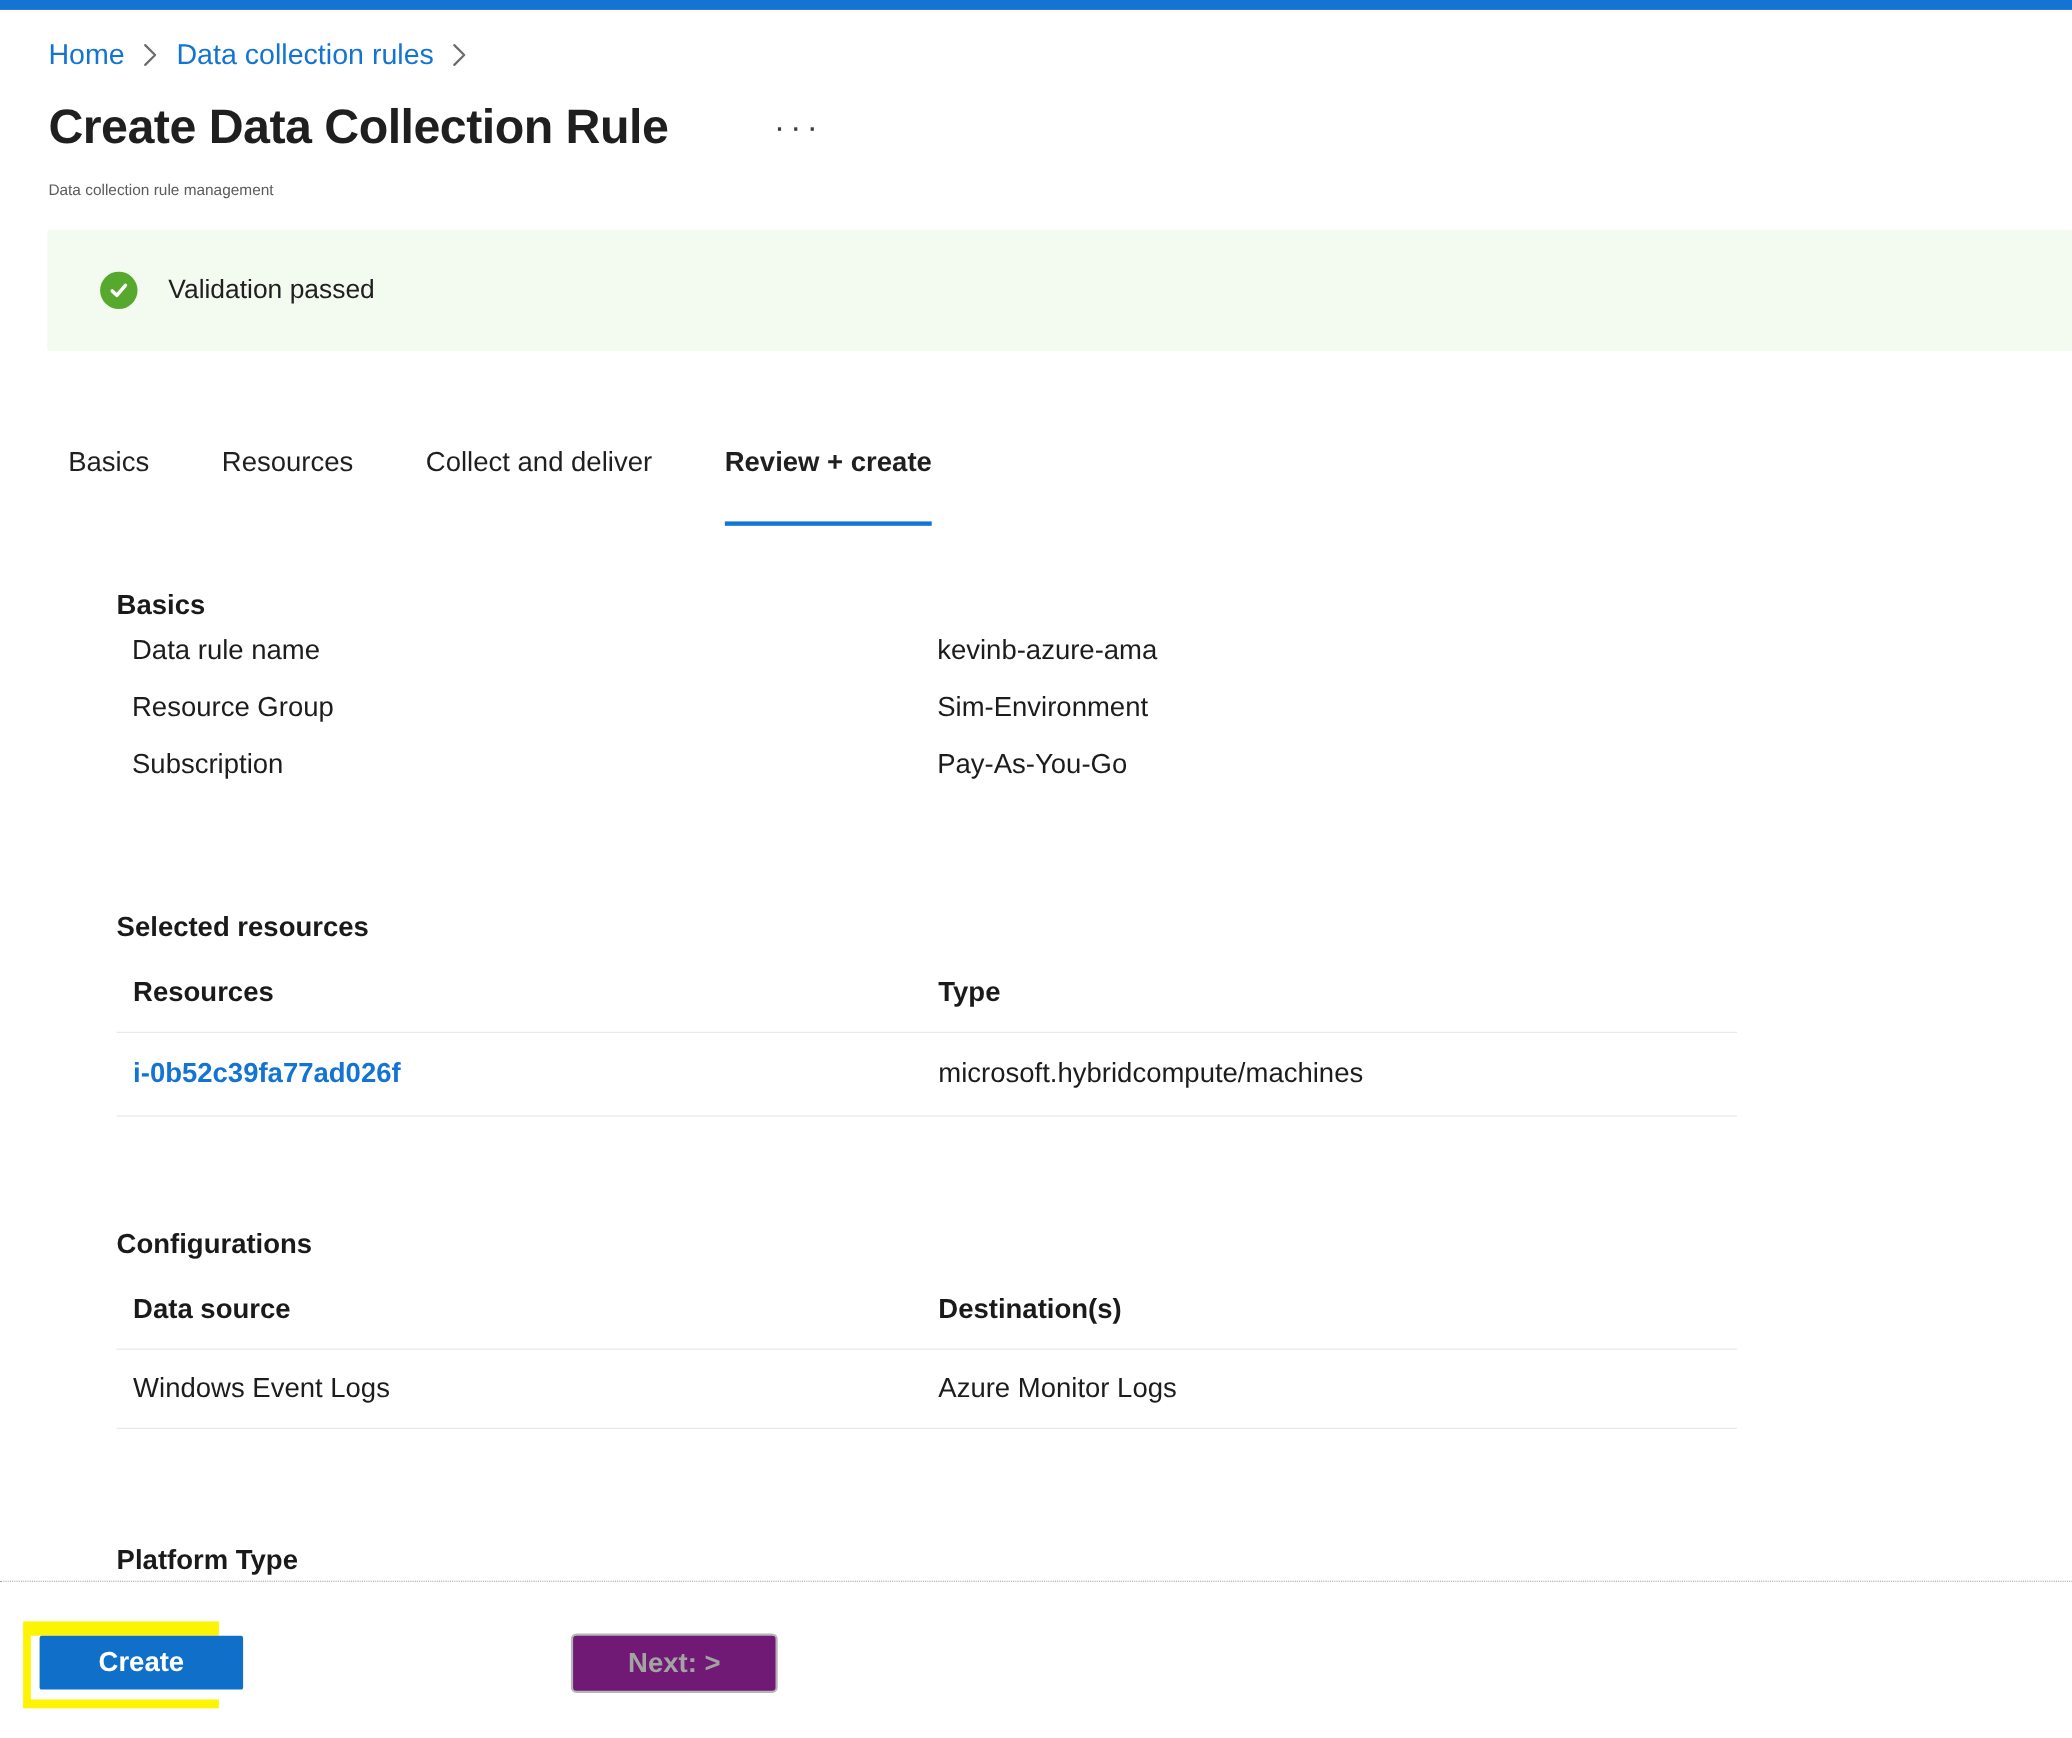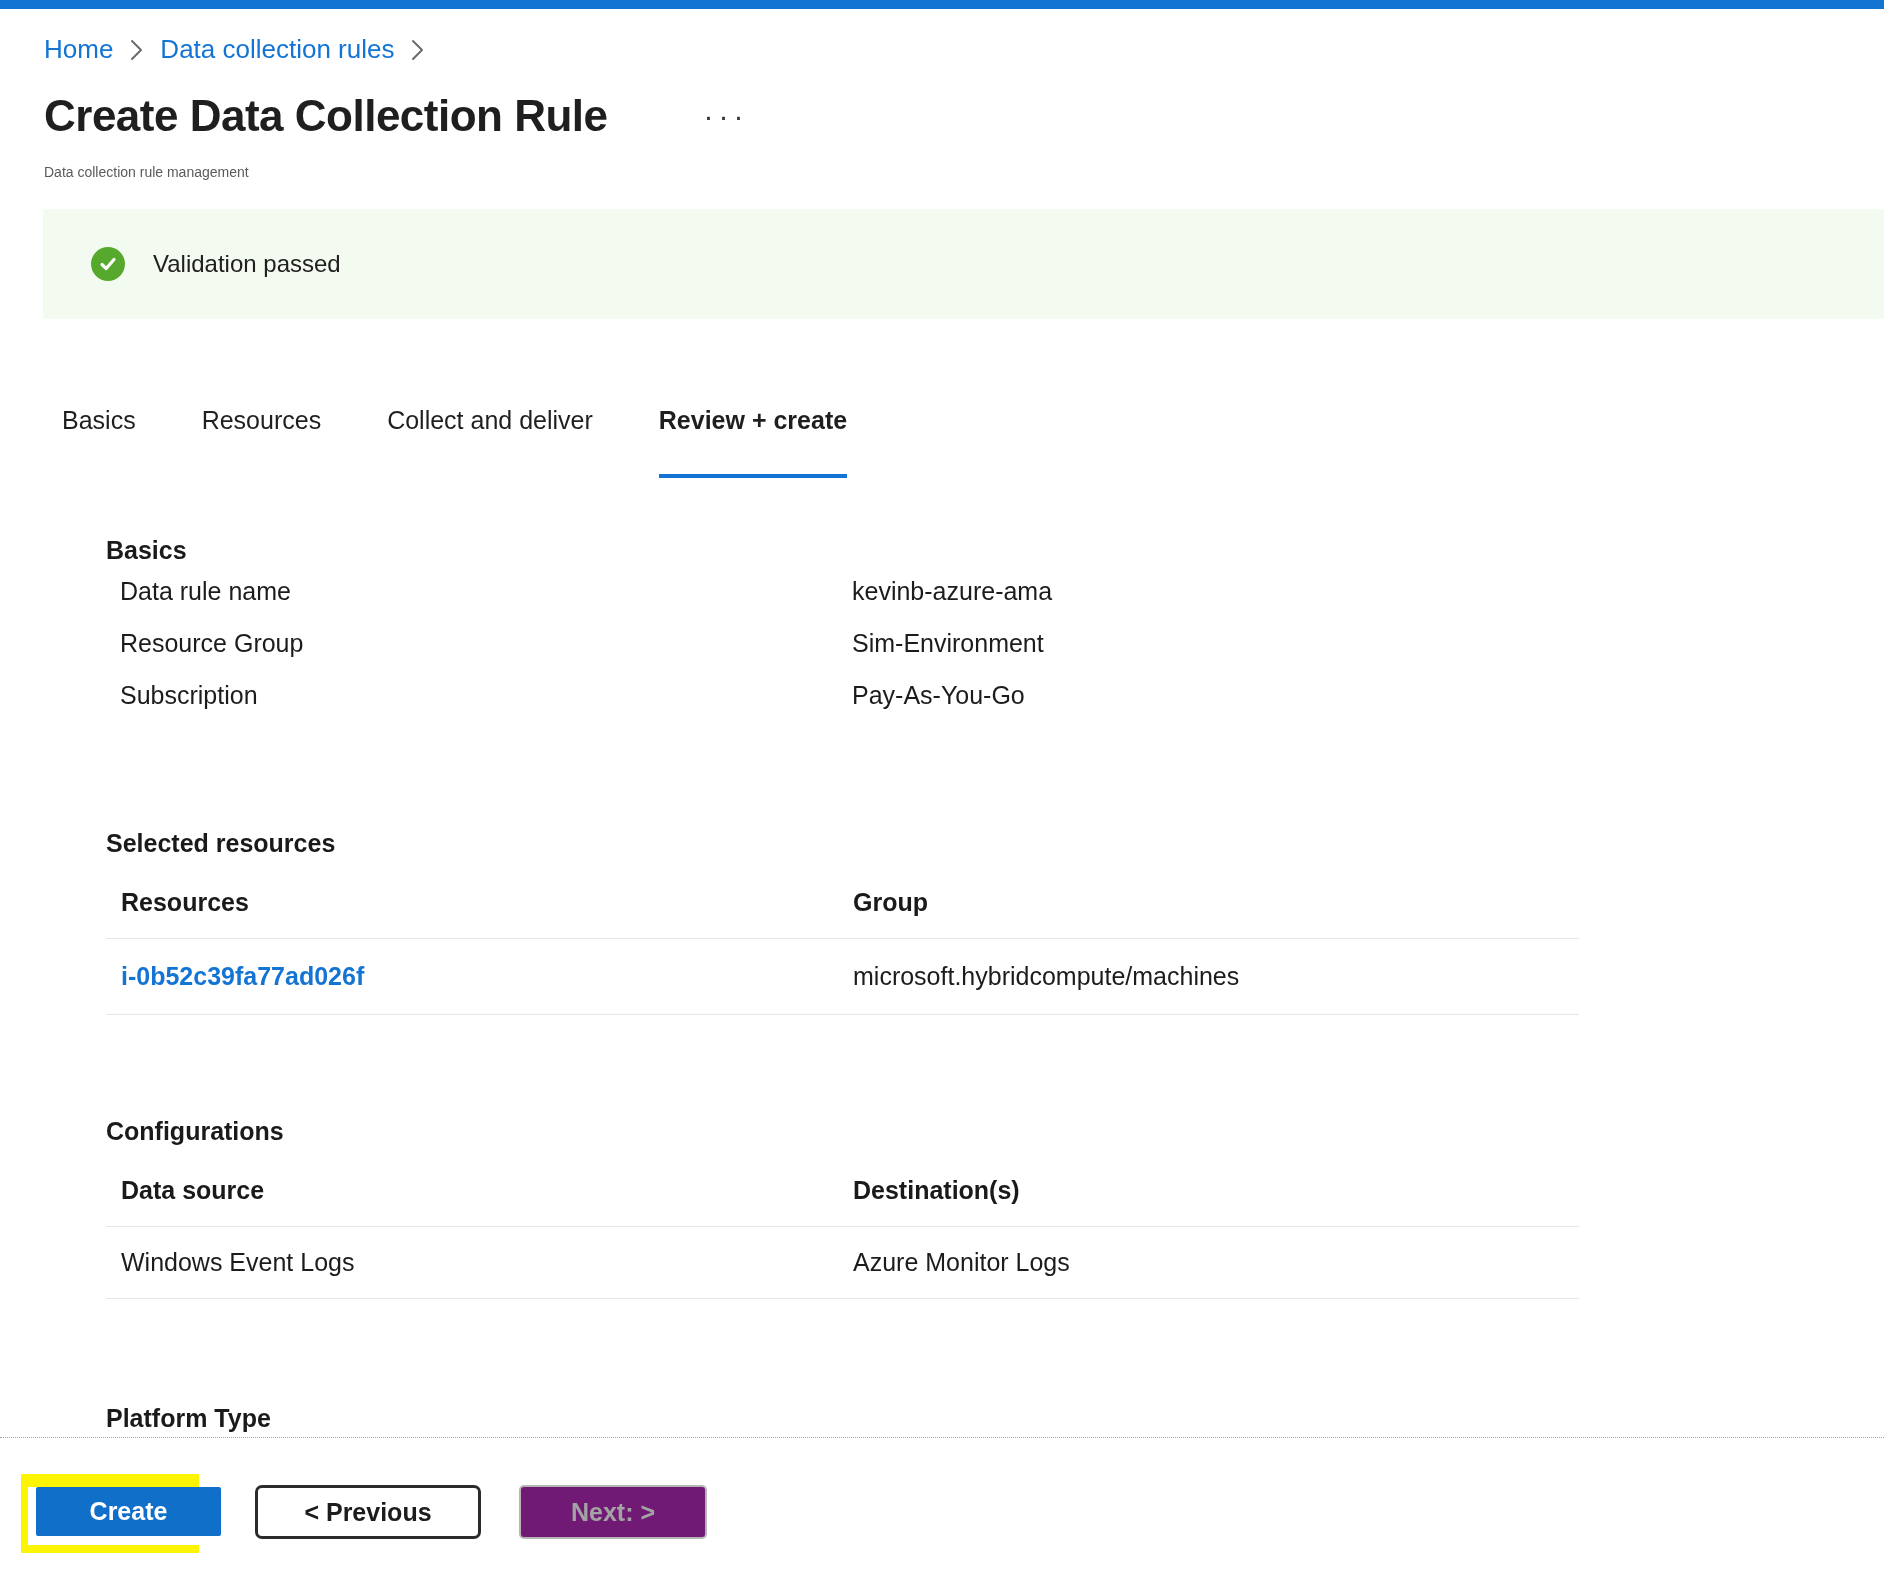--- a/index.html
+++ b/index.html
@@ -133,21 +133,21 @@
         <span class="kv-value">Pay-As-You-Go</span>
       </div>
     </div>
   </section>
 
   <section class="sec-resources">
     <h2 class="section-heading">Selected resources</h2>
     <div class="tbl">
       <div class="tbl-header">
         <span>Resources</span>
-        <span>Group</span>
+        <span>Type</span>
       </div>
       <div class="tbl-row row-h76">
         <span><a class="res-link">i-0b52c39fa77ad026f</a></span>
         <span>microsoft.hybridcompute/machines</span>
       </div>
     </div>
   </section>
 
   <section class="sec-config">
     <h2 class="section-heading">Configurations</h2>
@@ -167,15 +167,14 @@
     <h2 class="section-heading">Platform Type</h2>
   </section>
 
 </div>
 
 <div class="footer">
   <div class="create-highlight">
     <div class="create-white"></div>
     <button class="create-btn">Create</button>
   </div>
-  <button class="prev-btn">&lt; Previous</button>
   <button class="next-btn" disabled="">Next: &gt;</button>
 </div>
 
 </body></html>

